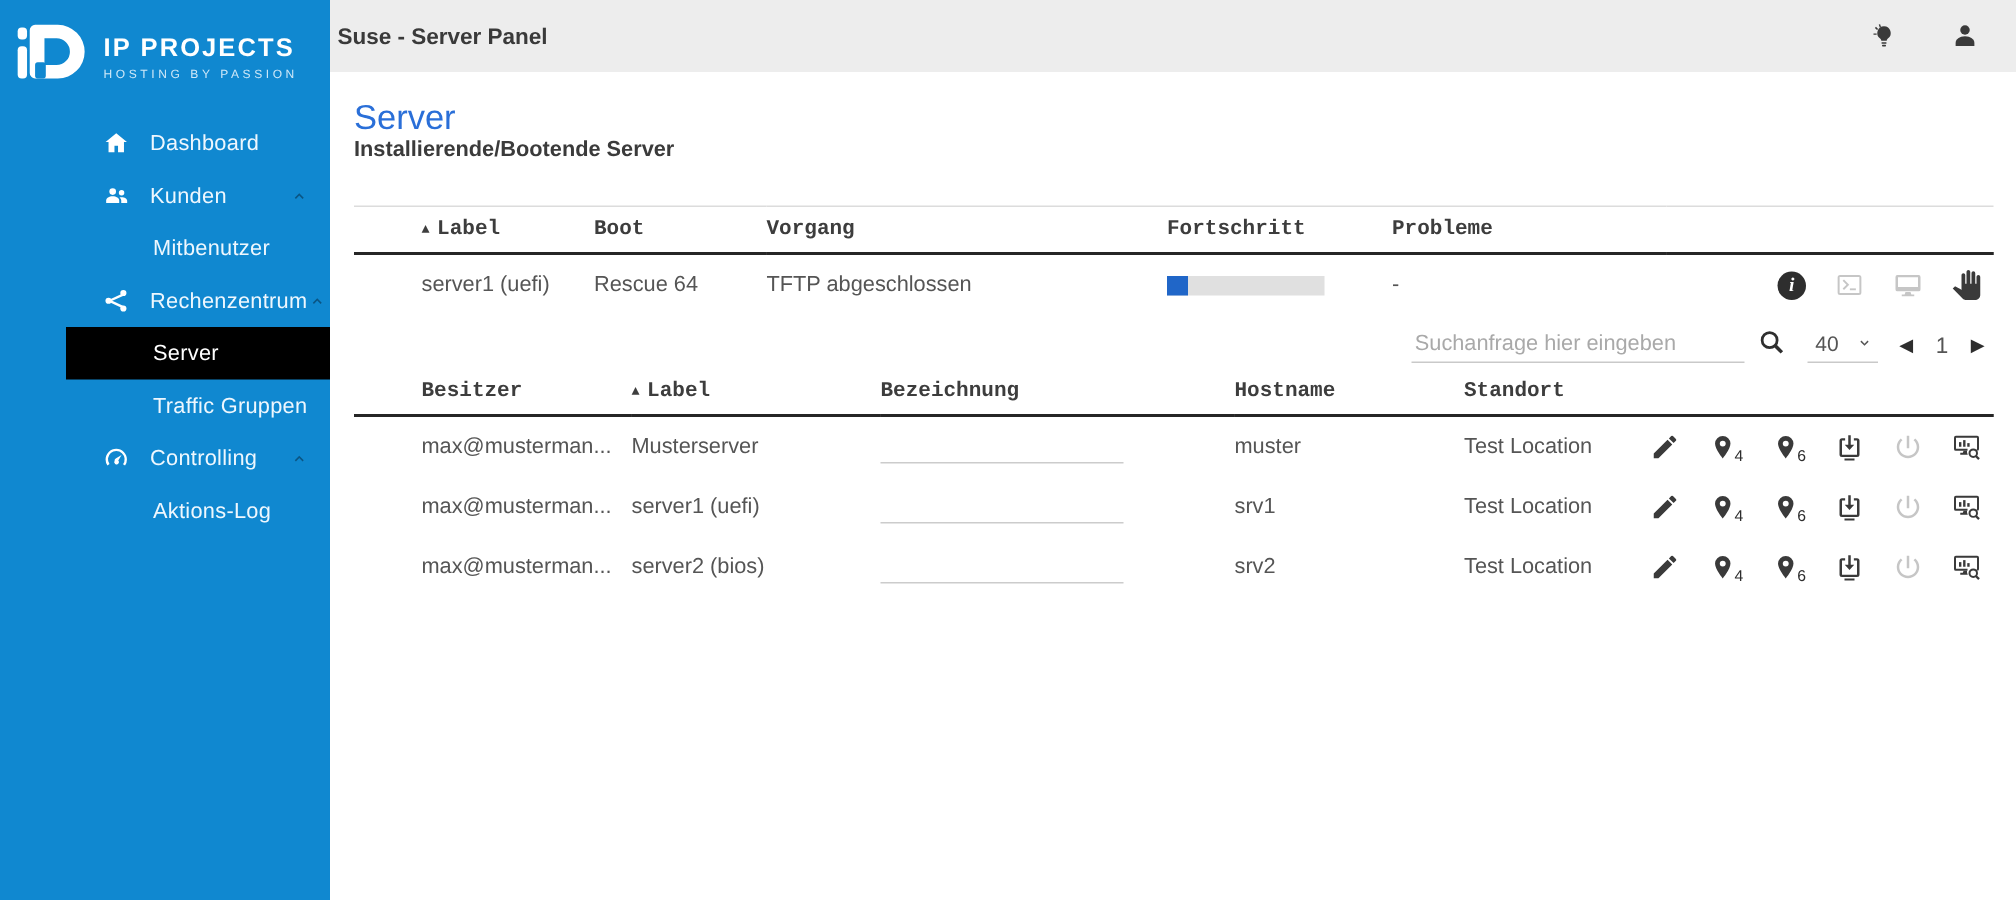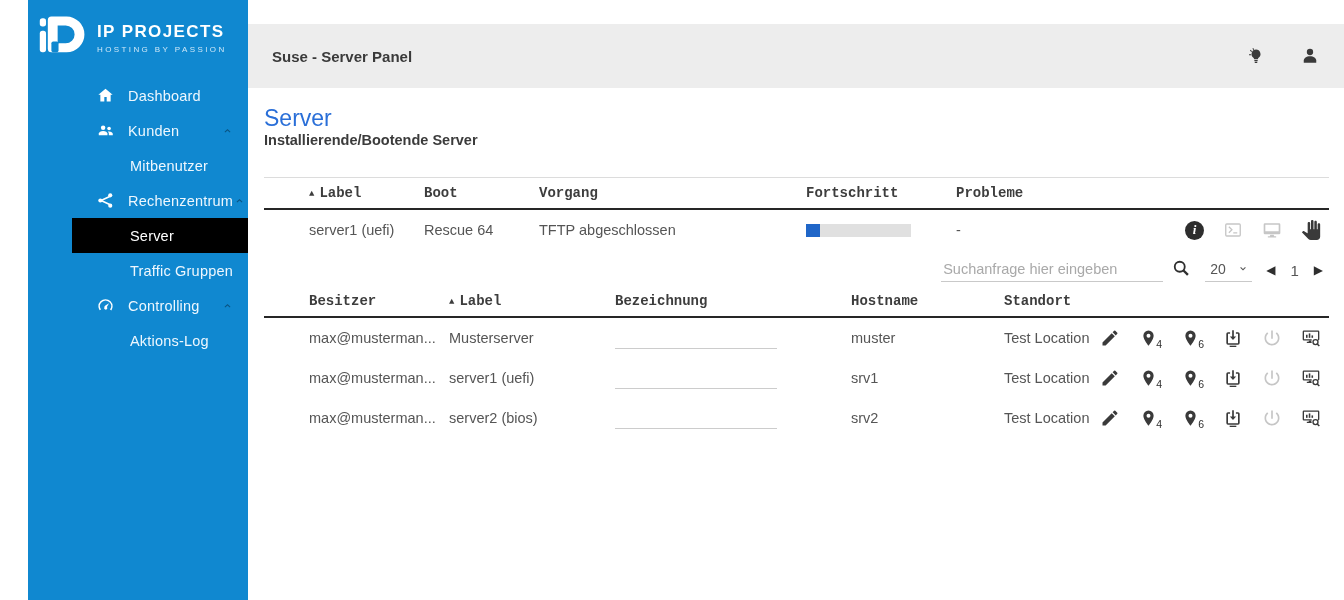--- a/index.html
+++ b/index.html
@@ -13,37 +13,37 @@
     --line:#dcdcdc;
     --darkline:#262626;
     --icon-dark:#3a3a3a;
     --icon-gray:#c6c6c6;
   }
   *{box-sizing:border-box;margin:0;padding:0;}
   html,body{width:1344px;height:600px;overflow:hidden;}
   body{font-family:"Liberation Sans","DejaVu Sans",sans-serif;background:#fff;display:flex;}
 
   
-  .sidebar{width:220px;min-width:220px;height:600px;background:var(--blue);color:#fff;margin-left:28px;}
+  .sidebar{width:220px;min-width:220px;height:600px;background:var(--blue);color:#fff;}
   .logo{height:76px;display:flex;align-items:center;padding:0 10px;gap:9px;cursor:pointer;}
   .logo-mark{width:50px;height:50px;flex:none;}
   .brand-name{font-size:17px;font-weight:700;letter-spacing:1.4px;color:#fff;white-space:nowrap;}
   .brand-tag{font-size:8px;letter-spacing:2.4px;color:#cfe8f8;margin-top:3px;white-space:nowrap;}
   .nav{padding-top:2px;padding-left:44px;}
   .nav-item{height:35px;display:flex;align-items:center;font-size:14.5px;letter-spacing:.2px;color:#eef7fe;cursor:pointer;padding:0 14px 0 24px;}
   .nav-item .mi{width:19px;height:19px;margin-right:13px;color:#fff;flex:none;}
   .nav-item.sub{padding-left:58px;}
   .nav-item.selected{background:#000;color:#fff;}
   .chev{margin-left:auto;width:13px;height:13px;color:rgba(6,44,70,.55);flex:none;}
 
   svg.ic, svg.mi, svg.chev{fill:currentColor;display:block;}
 
   
   .main{flex:1;display:flex;flex-direction:column;}
-  .topbar{height:64px;background:var(--topbar);display:flex;align-items:center;padding:0 22px 0 24px;margin-top:24px;}
+  .topbar{height:48px;background:var(--topbar);display:flex;align-items:center;padding:0 22px 0 5px;}
   .topbar-title{font-size:15px;font-weight:700;color:#3a3a3a;}
   .topbar-actions{margin-left:auto;display:flex;align-items:center;gap:30px;}
   .icon-btn{background:none;border:none;padding:2px;cursor:pointer;color:var(--icon-dark);display:inline-flex;align-items:center;justify-content:center;}
   .icon-btn .ic{width:20px;height:20px;}
   .icon-btn.gray{color:var(--icon-gray);}
 
   .content{flex:1;background:#fff;padding:0 15px 0 16px;}
   .page-title{margin-top:17px;font-size:23px;font-weight:500;color:var(--title-blue);}
   .page-sub{margin-top:15px;font-size:14px;color:var(--muted);}
   .sec-heading{font-size:14.5px;font-weight:700;color:var(--ink);}
@@ -303,21 +303,21 @@
 
 
     <div class="controls">
       <input class="search" type="text" placeholder="Suchanfrage hier eingeben" style="">
       <button class="icon-btn search-btn">
           <svg class="ic">
             <use href="#i-search"></use>
           </svg>
         </button>
       <div class="pagesize">
-        <span>20</span>
+        <span>40</span>
         <svg class="chev">
             <use href="#i-chevdown"></use>
           </svg>
       </div>
       <div class="pager">
         <button class="pg">◀</button>
         <span class="pgnum">1</span>
         <button class="pg">▶</button>
       </div>
     </div>

